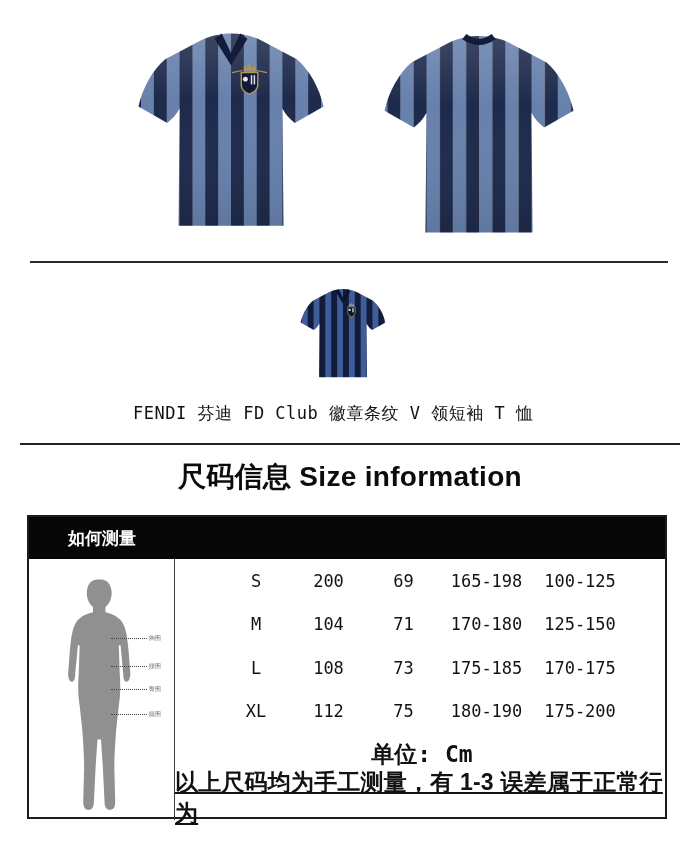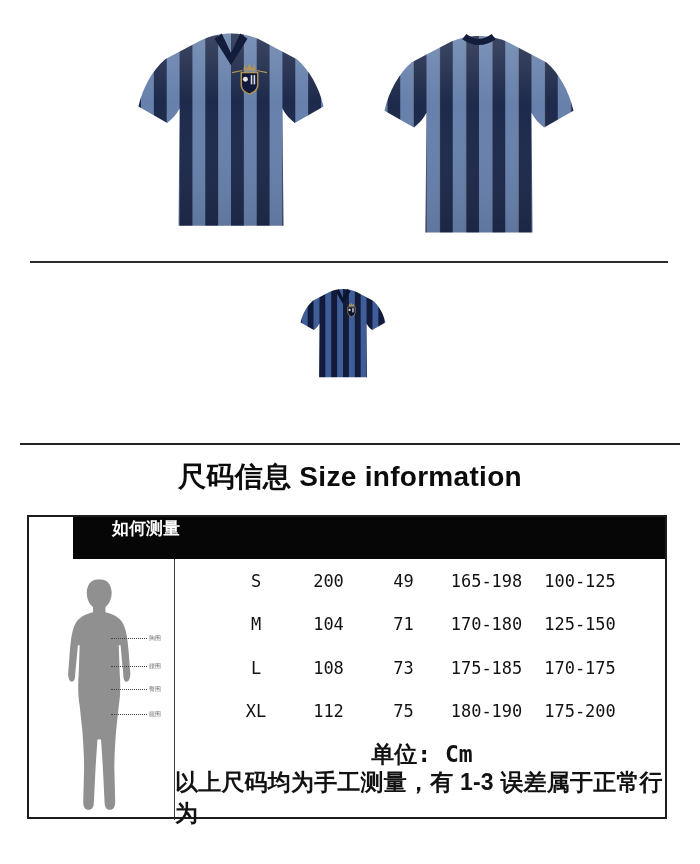--- a/index.html
+++ b/index.html
@@ -29,22 +29,22 @@
   }
 
   
   .size-table {
     left:27px; top:515px; width:640px; height:304px;
     border:2px solid #1c1c1c; background:#fff;
     display:flex; flex-direction:column;
   }
   .tbl-header {
     height:42px; background:#060606; color:#fff;
-    display:flex; align-items:flex-start; flex:0 0 42px;
-    font-weight:700; font-size:17px;margin-left:44px;
+    display:flex; align-items:center; flex:0 0 42px;
+    font-weight:700; font-size:17px;
   }
   .hd-measure { width:146px; text-align:center; flex:0 0 146px; }
   .hd-cols, .row-grid {
     display:grid; grid-template-columns:72px 73px 77px 89px 98px;
     padding:0 40px 0 45px; width:494px;
   }
   .hd-cols span { text-align:center; white-space:nowrap; }
   .tbl-body { flex:1; display:flex; }
   .measure-col {
     width:146px; flex:0 0 146px; border-right:1px solid #3a3a3a; position:relative;
@@ -58,21 +58,21 @@
   .row-grid { height:43.5px; align-items:center; }
   .row-grid span {
     text-align:center; font-family:"DejaVu Sans Mono", monospace;
     font-size:17px; color:#121212; white-space:nowrap;
   }
   .unit-row, .note-row {
     height:43.5px; display:flex; align-items:center; justify-content:center;
     font-size:23px; color:#121212; font-weight:700;
   }
   .unit-row { font-family:"DejaVu Sans Mono", monospace; }
-  .note-row { font-weight:600; letter-spacing:0.2px; }
+  .note-row { font-weight:600; letter-spacing:0.2px;text-decoration:underline; }
 </style>
 </head>
 <body>
 
 <div class="page">
 
   <svg class="abs shirt-front" viewBox="0 0 200 210" xmlns="http://www.w3.org/2000/svg">
     <defs>
       <pattern id="stripesF" width="25" height="10" patternUnits="userSpaceOnUse">
         <rect x="0" y="0" width="12.5" height="10" fill="#1e2a4b"></rect>
@@ -142,20 +142,21 @@
     <path d="M84,22 L100,48 L116,22 L109,17 L100,36 L91,17 Z" fill="#0d152e"></path>
     <g transform="translate(118,57)">
       <path d="M-6,-4 L6,-4 L5,-10 L2.5,-5.5 L0,-11 L-2.5,-5.5 L-5,-10 Z" fill="#b29455"></path>
       <path d="M-8,-2 L8,-2 L8,10 Q8,16 0,19 Q-8,16 -8,10 Z" fill="#0d142e" stroke="#b29455" stroke-width="1.4"></path>
       <rect x="1.2" y="0.5" width="1.5" height="9" fill="#d8dde8"></rect>
       <rect x="4" y="0.5" width="1.5" height="9" fill="#d8dde8"></rect>
       <circle cx="-4" cy="4.5" r="2.4" fill="#e9e5da"></circle>
     </g>
   </svg>
 
+  <div class="abs product-title">FENDI 芬迪 FD Club 徽章条纹 V 领短袖 T 恤</div>
 
   <div class="abs divider2"></div>
 
   <div class="abs size-heading">尺码信息 Size information</div>
 
   <div class="abs size-table">
 
     <div class="tbl-header">
       <div class="hd-measure">如何测量</div>
     </div>
@@ -187,21 +188,21 @@
         <div class="leader" style="top:151px">
           <span class="leader-line"></span>
           <span class="leader-label">腿围</span>
         </div>
       </div>
 
       <div class="data-col">
         <div class="row-grid">
           <span>S</span>
           <span>200</span>
-          <span>49</span>
+          <span>69</span>
           <span>165-198</span>
           <span>100-125</span>
         </div>
         <div class="row-grid">
           <span>M</span>
           <span>104</span>
           <span>71</span>
           <span>170-180</span>
           <span>125-150</span>
         </div>

